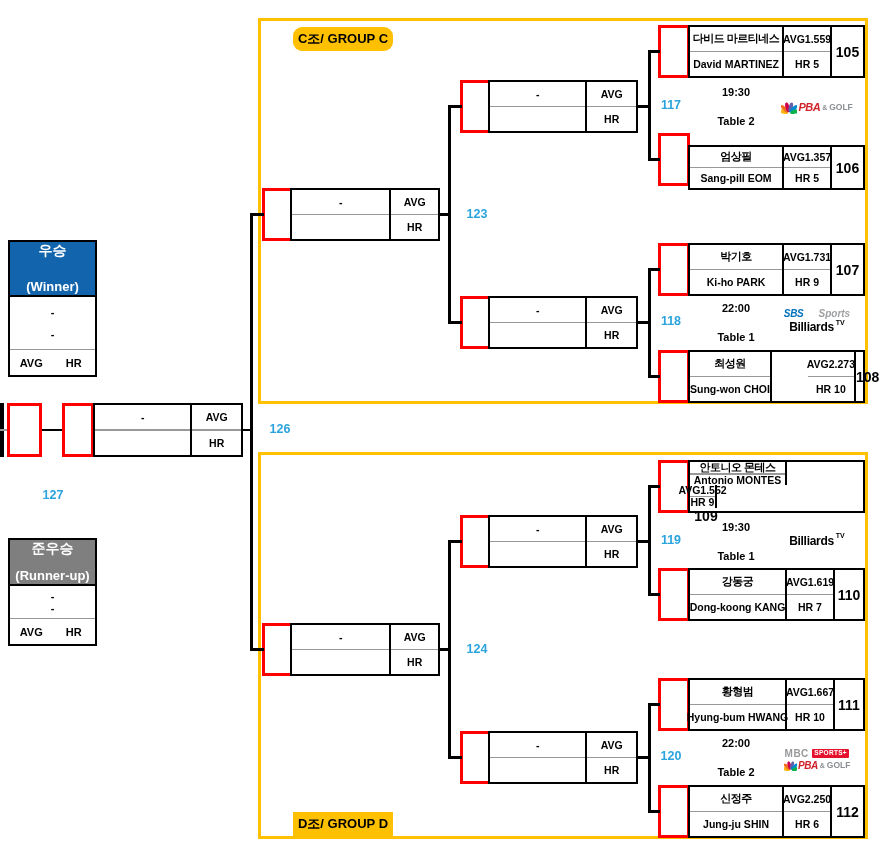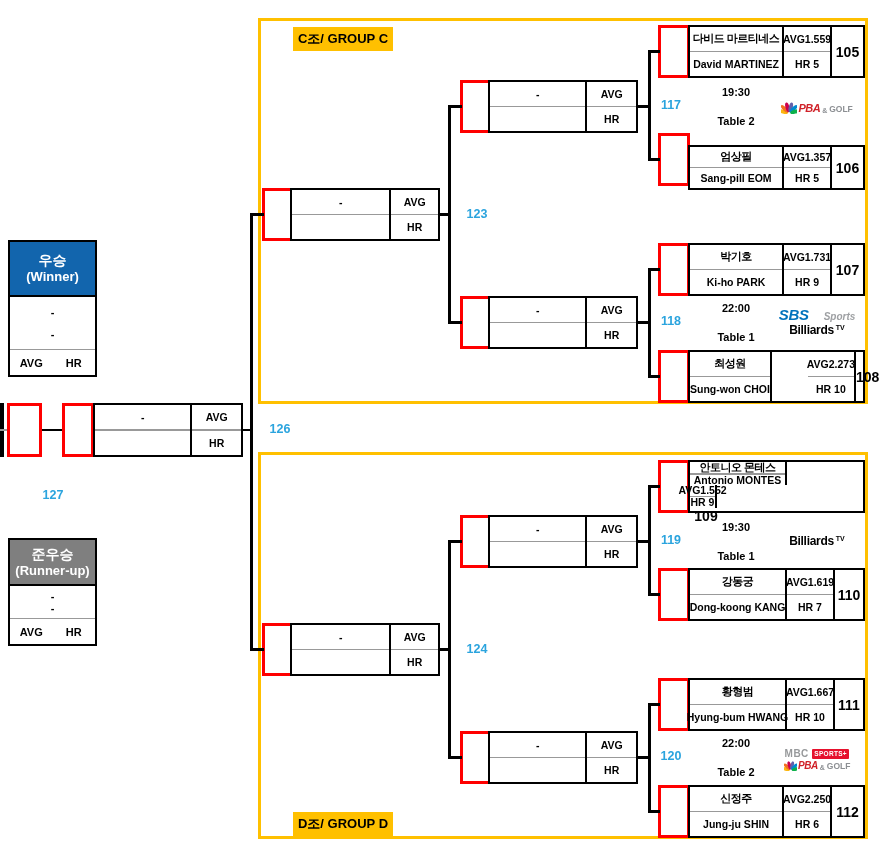--- a/index.html
+++ b/index.html
@@ -17,33 +17,33 @@
   .col.bdr{border-right:2.5px solid #000}
   .cell{flex:1;display:flex;align-items:center;justify-content:center;line-height:1;white-space:nowrap}
   .hdiv{height:1.5px;background:#999;flex:0 0 auto}
   .ko{font-size:11px;letter-spacing:-0.5px}
   .en{font-size:10.5px}
   .st{font-size:10.5px}
   .numcell{display:flex;align-items:center;justify-content:center;font-size:14px}
   .blue{color:#2BA4DE;text-align:center;font-size:12.5px;line-height:1.1}
   .info{text-align:center;font-size:11px;line-height:1.1;white-space:nowrap}
   .logo{display:flex;flex-direction:column;align-items:center;justify-content:center;line-height:1;gap:2px}
-  .lg-row{display:flex;align-items:flex-end;gap:1px;white-space:nowrap}
+  .lg-row{display:flex;align-items:center;gap:1px;white-space:nowrap}
   .pba{color:#D02128;font-size:11px;font-style:italic;letter-spacing:-0.5px}
   .pba.small{font-size:10px}
   .golf{color:#8C8F93;font-size:8.5px}
   .amp{color:#8C8F93;font-size:7px;margin:0 1px}
-  .sbs{color:#0072BC;font-size:15px;font-style:italic;letter-spacing:-0.3px}
+  .sbs{color:#0072BC;font-size:10px;font-style:italic;letter-spacing:-0.3px}
   .sports{color:#9EA0A3;font-size:10px;font-style:italic;margin-left:14px}
   .bill{color:#000;font-size:12px;letter-spacing:-0.3px}
   .tv{font-size:7px;position:relative;top:-5px;margin-left:1px}
   .mbc{color:#97999B;font-size:10px;letter-spacing:0.5px}
   .spl{background:#E6112D;color:#fff;font-size:6.5px;padding:1.5px 2.5px;border-radius:1px;margin-left:2px;letter-spacing:0.3px}
   .wrbox{border:2.5px solid #000;background:#fff;display:flex;flex-direction:column}
-  .wrhead{height:55px;display:flex;flex-direction:column;align-items:center;justify-content:center;color:#fff;border-bottom:2px solid #000;line-height:1.2}
+  .wrhead{height:55px;display:flex;flex-direction:column;align-items:center;justify-content:space-between;color:#fff;border-bottom:2px solid #000;line-height:1.2}
   .wrhead .t1{font-size:14px}
   .wrhead .t2{font-size:13px}
   .wrbody{flex:1;display:flex;flex-direction:column;justify-content:space-around;align-items:center;font-size:11px;padding:4px 0}
   .wrfoot{height:26px;border-top:1.5px solid #999;display:flex;font-size:11px;flex:0 0 auto}
   .wrfoot span{flex:1;display:flex;align-items:center;justify-content:center}
 </style>
 </head>
 <body>
 
 <div id="stage">
@@ -75,21 +75,21 @@
     <div class="wrfoot">
       <span>AVG</span>
       <span>HR</span>
     </div>
   </div>
 
   <div class="abs blue" style="left:31px;top:489px;width:44px">127</div>
   <div class="abs blue" style="left:261px;top:423px;width:38px">126</div>
 
 <div class="abs ybox" style="left: 258px; top: 18px; width: 610px; height: 386px;"></div>
-    <div class="abs ylabel" style="left: 293px; top: 27px; width: 100px; height: 24px;">C조/ GROUP C</div>
+    <div class="abs ylabel" style="left: 293px; top: 27px; width: 100px; height: 24px; border-radius: 9px;">C조/ GROUP C</div>
     <div class="abs ybox" style="left: 258px; top: 452px; width: 610px; height: 387px;"></div>
     <div class="abs ylabel" style="left: 293px; top: 812px; width: 100px; height: 24px;">D조/ GROUP D</div>
     <div class="abs redcell" style="left: 658px; top: 25px; width: 32px; height: 53px;"></div>
     <div class="abs card" style="left: 688px; top: 25px; width: 177px; height: 53px;">
       <div class="col bdr" style="width: 97px;">
         <div class="cell ko">다비드 마르티네스</div>
         <div class="hdiv"></div>
         <div class="cell en">David MARTINEZ</div>
       </div>
       <div class="col bdr" style="width: 48px;">

